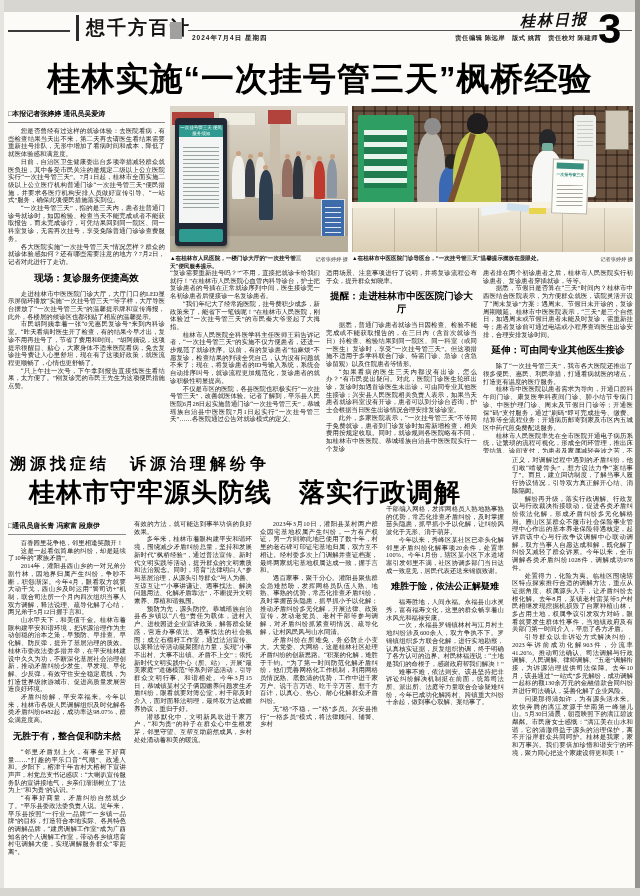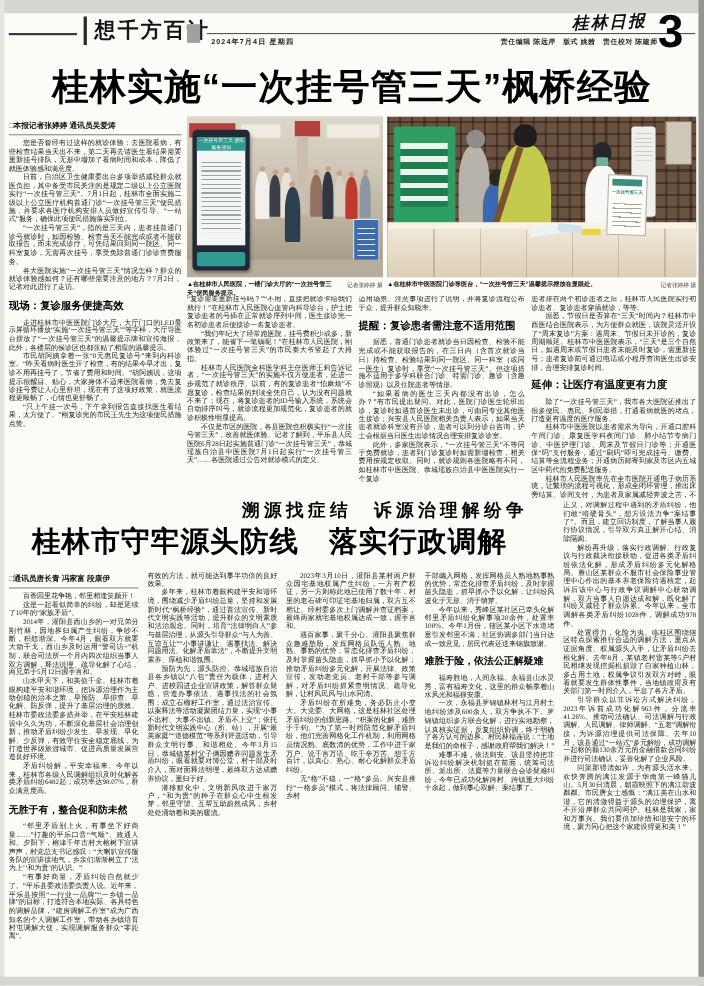--- a/index.html
+++ b/index.html
@@ -23,31 +23,31 @@
   .h-credits{position:absolute;left:410px;top:34px;width:188px;text-align:right;
     font:bold 6.3px "Liberation Sans",sans-serif;color:#2e2e2e;letter-spacing:0.5px;}
   .h-masthead{position:absolute;left:520px;top:11px;font:italic 900 15px "Liberation Serif",serif;
     color:#101010;letter-spacing:2px;transform:rotate(-2deg);}
   .h-pagenum{position:absolute;left:598px;top:8px;font:900 42px "Liberation Sans",sans-serif;
     color:#050505;line-height:42px;}
 
   
   .headline1{position:absolute;left:20px;top:57px;width:600px;text-align:center;
     font:900 33px "Liberation Sans",sans-serif;color:#000;letter-spacing:1px;}
-  .kicker{position:absolute;left:10px;top:454px;width:470px;text-align:right;
+  .kicker{position:absolute;left:10px;top:454px;width:470px;text-align:left;
     font:900 16px "Liberation Sans",sans-serif;color:#000;letter-spacing:4px;}
   .headline2{position:absolute;left:0px;top:475px;width:490px;text-align:center;
     font:900 26px "Liberation Sans",sans-serif;color:#000;letter-spacing:1px;}
 
   
   .col{position:absolute;overflow:hidden;}
   .bt p{margin:0;font-size:6.4px;line-height:7.7px;text-align:justify;text-indent:2em;
     color:#1b1b1b;font-family:"Liberation Serif",serif;}
   .cont p:first-child{text-indent:0;}
-  .sub{font:bold 9.5px "Liberation Sans",sans-serif;margin:6px 0 5px;color:#000;}
+  .sub{font:bold 9.5px "Liberation Sans",sans-serif;text-align:center;margin:6px 0 5px;color:#000;}
   .sub.s2{font-size:9px;}
   .byline{font:bold 7px "Liberation Sans",sans-serif;padding:1px 0 3px;margin-bottom:4px;
     border-bottom:0.5px solid #8a8a8a;color:#101010;}
 
   
   .photo{position:absolute;overflow:hidden;background:#c9c1b2;}
   .photo *{position:absolute;}
   .caprow{position:absolute;display:flex;gap:4px;align-items:flex-start;
     font:bold 5.6px "Liberation Sans",sans-serif;color:#111;}
   .caprow .cap{flex:1;}
@@ -210,33 +210,33 @@
       <p>“复诊需要重新挂号吗？”“不用，直接把就诊卡给我们就行！”在桂林市人民医院心血管内科导诊台，护士把复诊患者的号插在正常就诊序列中间，医生接诊完一名初诊患者后便接诊一名复诊患者。</p>
       <p>“我们年纪大了经常跑医院，挂号费积少成多，新政策来了，能省下一笔钱呢！”在桂林市人民医院，刚体验过“一次挂号管三天”的市民秦大爷竖起了大拇指。</p>
       <p>桂林市人民医院全科医学科主任医师王莉告诉记者，“一次挂号管三天”的实施不仅方便患者，还进一步规范了就诊秩序。以前，有的复诊患者“怕麻烦”不愿复诊，检查结果的判读全凭自己，认为没有问题就不来了；现在，将复诊患者的ID号输入系统，系统会自动排序叫号，就诊流程更加规范化，复诊患者的就诊积极性明显提高。</p>
       <p>不仅是市区的医院，各县医院也积极实行“一次挂号管三天”，改善就医体验。记者了解到，平乐县人民医院6月28日起实施普通门诊“一次挂号管三天”，恭城瑶族自治县中医医院7月1日起实行“一次挂号管三天”……各医院通过公告对就诊模式的定义、</p>
     </div>
 </div>
 <div class="col" style="left:326px;top:269px;width:151px;height:184px;">
   <div class="bt cont">
       <p>适用场景、注意事项进行了说明，并将复诊流程公布于众，提升群众知晓率。</p>
     </div>
-  <div class="sub">提醒：复诊患者需注意不适用范围</div>
+  <div class="sub">提醒：走进桂林市中医医院门诊大厅</div>
   <div class="bt">
       <p>据悉，普通门诊患者就诊当日因检查、检验不能完成或不能获取报告的，在三日内（含首次就诊当日）持检查、检验结果到同一院区、同一科室（或同一医生）复诊时，享受“一次挂号管三天”。但这项措施不适用于多学科联合门诊、特需门诊、急诊（含急诊留观）以及住院患者等情形。</p>
       <p>“如果看病的医生三天内都没有出诊，怎么办？”有市民提出疑问。对此，医院门诊医生轮班出诊，复诊时如遇首诊医生未出诊，可由同专业其他医生接诊；兴安县人民医院相关负责人表示，如果当天患者就诊科室没有开诊，患者可以到分诊台咨询，护士会根据当日医生出诊情况合理安排复诊诊室。</p>
       <p>此外，多家医院表示，“一次挂号管三天”不等同于免费就诊，患者到门诊复诊时如需新增检查，相关费用按规定收取。同时，就诊规则各医院略有不同，如桂林市中医医院、恭城瑶族自治县中医医院实行一个复诊</p>
     </div>
 </div>
 <div class="col" style="left:483px;top:269px;width:150px;height:184px;">
   <div class="bt cont">
       <p>患者排在两个初诊患者之后，桂林市人民医院实行初诊患者、复诊患者穿插就诊，等等。</p>
       <p>据悉，节假日是否算在“三天”时间内？桂林市中西医结合医院表示，为方便群众就医，该院灵活开设了“周末复诊”方案：遇周末、节假日未开诊的，复诊周期顺延。桂林市中医医院表示，“三天”是三个自然日，如遇周末或节假日患者未能及时复诊，需重新挂号；患者复诊前可通过电话或小程序查询医生出诊安排，合理安排复诊时间。</p>
     </div>
-  <div class="sub">延伸：让医疗有温度更有力度</div>
+  <div class="sub">延伸：可由同专业其他医生接诊</div>
   <div class="bt">
       <p>除了“一次挂号管三天”，我市各大医院还推出了很多便民、惠民、利民举措，打通看病就医的堵点，打造更有温度的医疗服务。</p>
       <p>桂林市中医医院以患者需求为导向，开通口腔科午间门诊、康复医学科夜间门诊、肺小结节专病门诊、中医护理门诊、周末及节假日门诊等；开通医保“码”支付服务，通过“刷码”即可完成挂号、缴费、结算等全流程业务；开通病历邮寄到家及市区内五城区中药代煎免费配送服务。</p>
       <p>桂林市人民医院率先在全市医院开通电子病历系统，让繁琐的流程可视化，形成全闭环管理，推出床旁结算、诊间支付，为患者及家属减轻奔波之苦，不断增强人民群众看病就医的获得感。</p>
     </div>
 </div>
 
 <div class="kicker">溯源找症结　诉源治理解纷争</div>
 <div class="headline2">桂林市守牢源头防线　落实行政调解</div>
 
@@ -264,21 +264,21 @@
     </div>
 </div>
 <div class="col" style="left:260px;top:520px;width:118px;height:368px;">
   <div class="bt">
       <p>2023年3月10日，灌阳县某村两户群众因宅基地权属产生纠纷，一方有产权证，另一方则称此地已使用了数十年，村里的老石碑可印证宅基地归属，双方互不相让。经村委多次上门调解并查证档案，最终两家就宅基地权属达成一致，握手言和。</p>
       <p>遇百家事，聚千分心。灌阳县聚焦群众急难愁盼，发挥网格员队伍人熟、地熟、事熟的优势，常态化排查矛盾纠纷，及时掌握苗头隐患，抓早抓小予以化解；推动矛盾纠纷多元化解，开展法律、政策宣传，发动老党员、老村干部等参与调解，对矛盾纠纷抓紧查明情况、疏导化解，让村风民风与山水同清。</p>
       <p>矛盾纠纷在所难免，务必防止小变大。大党委、大网格，这是桂林社区处理矛盾纠纷的创新思路。“积案的化解，难胜于千钧。”为了第一时间防范化解矛盾纠纷，他们完善网格化工作机制，利用网格员情况熟、底数清的优势，工作中进千家万户、说千言万语、吃千辛万苦、想千方百计，以真心、热心、耐心化解群众矛盾纠纷。</p>
       <p>无“格”不稳，一“格”多员。兴安县推行“一格多员”模式，将法律顾问、辅警、乡村</p>
     </div>
 </div>
-<div class="col" style="left:386px;top:520px;width:118px;height:368px;">
+<div class="col" style="left:386px;top:505px;width:118px;height:368px;">
   <div class="bt cont">
       <p>干部编入网格，发挥网格员人熟地熟事熟的优势，常态化排查矛盾纠纷，及时掌握苗头隐患，抓早抓小予以化解，让纠纷风波化于无形、消于萌芽。</p>
       <p>今年以来，秀峰区某社区已牵头化解邻里矛盾纠纷化解事项20余件，处置率100%。今年1月份，辖区某小区下水道堵塞引发邻里不满，社区协调多部门当日达成一致意见，居民代表还送来锦旗致谢。</p>
     </div>
   <div class="sub s2">难胜于险，依法公正解疑难</div>
   <div class="bt">
       <p>福寿胜地，人间永福。永福县山水灵秀，富有福寿文化，这里的群众畅享着山水风光和福禄安康。</p>
       <p>一次，永福县罗锦镇林村与江月村土地纠纷涉及600余人，双方争执不下。罗锦镇组织多方联合化解，进行实地勘察，认真核实证据，反复组织协调，终于明确了各方认可的边界。村民林福连说：“土地是我们的命根子，感谢政府帮我们解决！”</p>
       <p>难事不难，依法则安。该县坚持把非诉讼纠纷解决机制挺在前面，统筹司法所、派出所、法庭等力量联合会诊疑难纠纷，今年已成功化解跨村、跨镇重大纠纷十余起，做到事心双解、案结事了。</p>
     </div>

